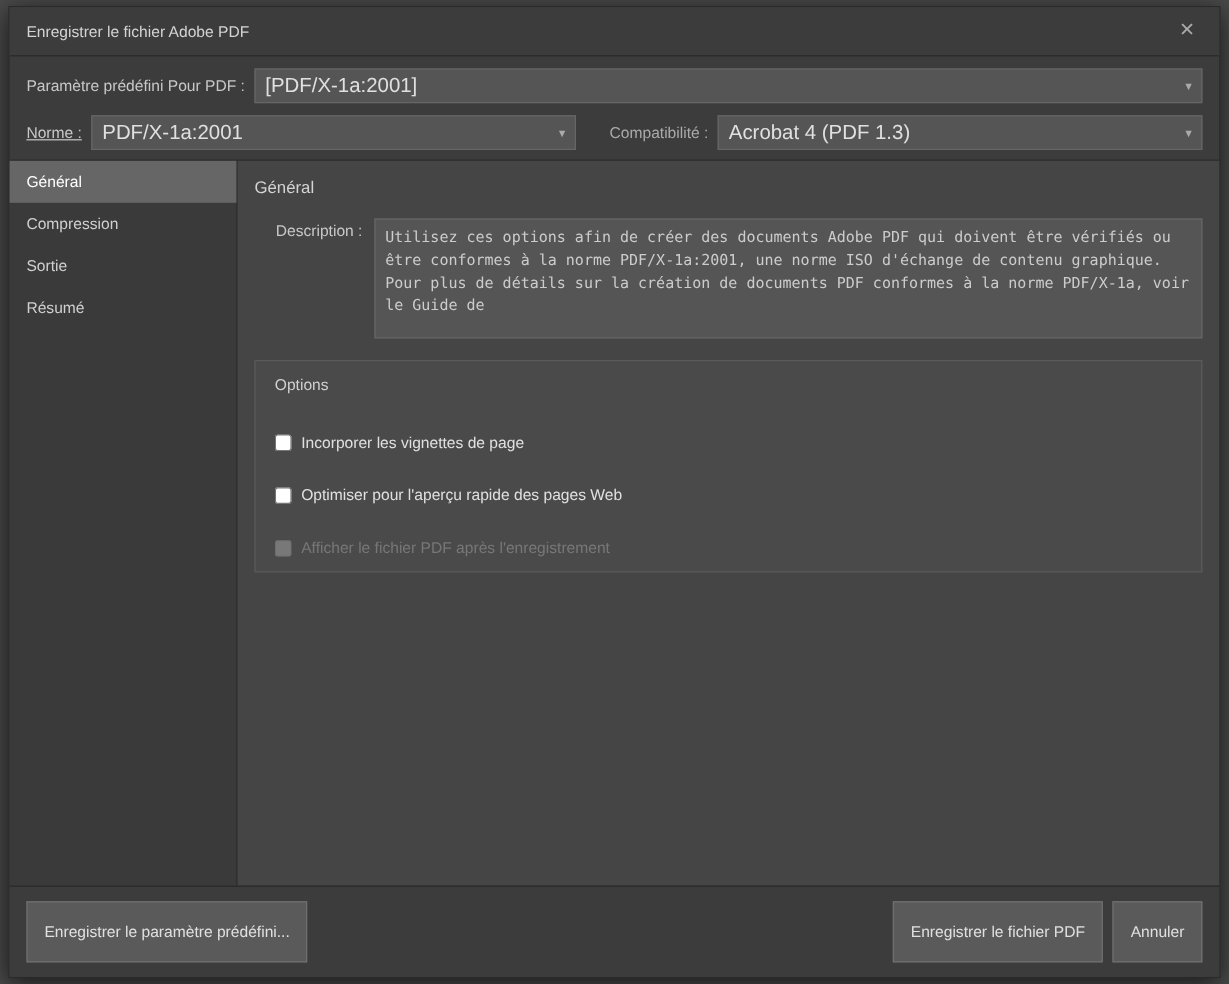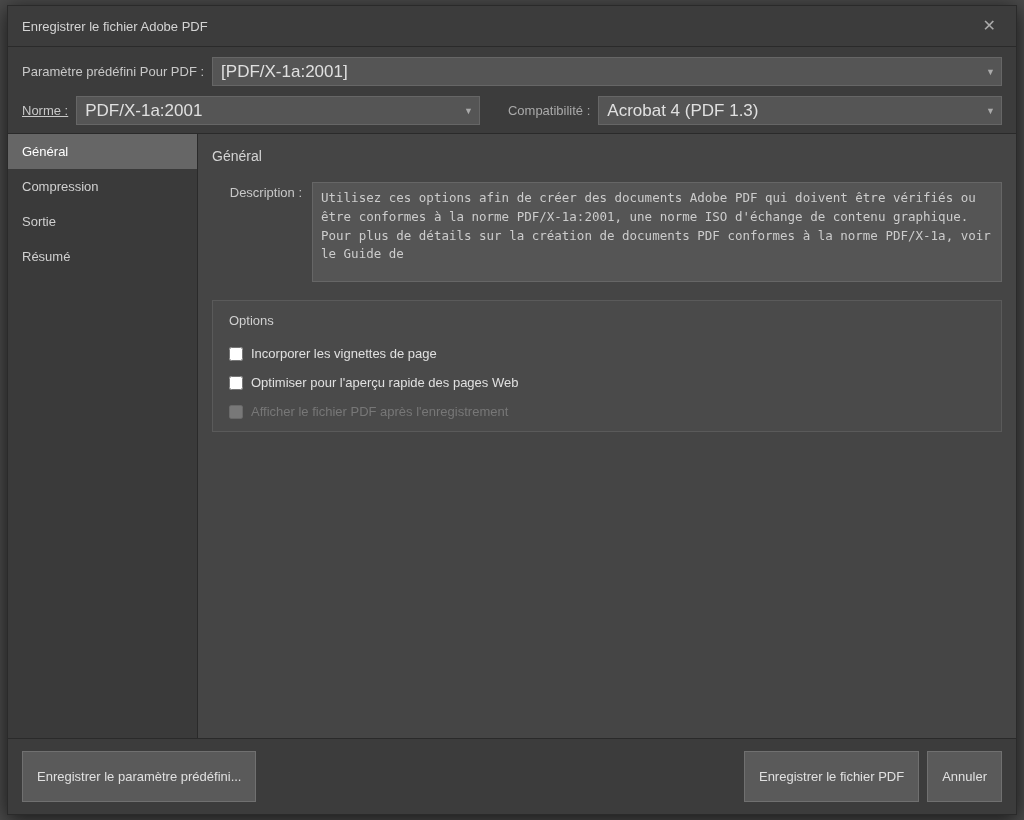--- a/index.html
+++ b/index.html
@@ -187,21 +187,21 @@
       height: 100px;
       line-height: 1.5;
     }
 
     .options-box {
       background: #4a4a4a;
       border: 1px solid #5a5a5a;
       padding: 12px 16px;
       display: flex;
       flex-direction: column;
-      gap: 14px;
+      gap: 29px;
     }
 
     .options-title {
       font-size: 13px;
       color: #d0d0d0;
       margin-bottom: 4px;
     }
 
     .option-row {
       display: flex;

